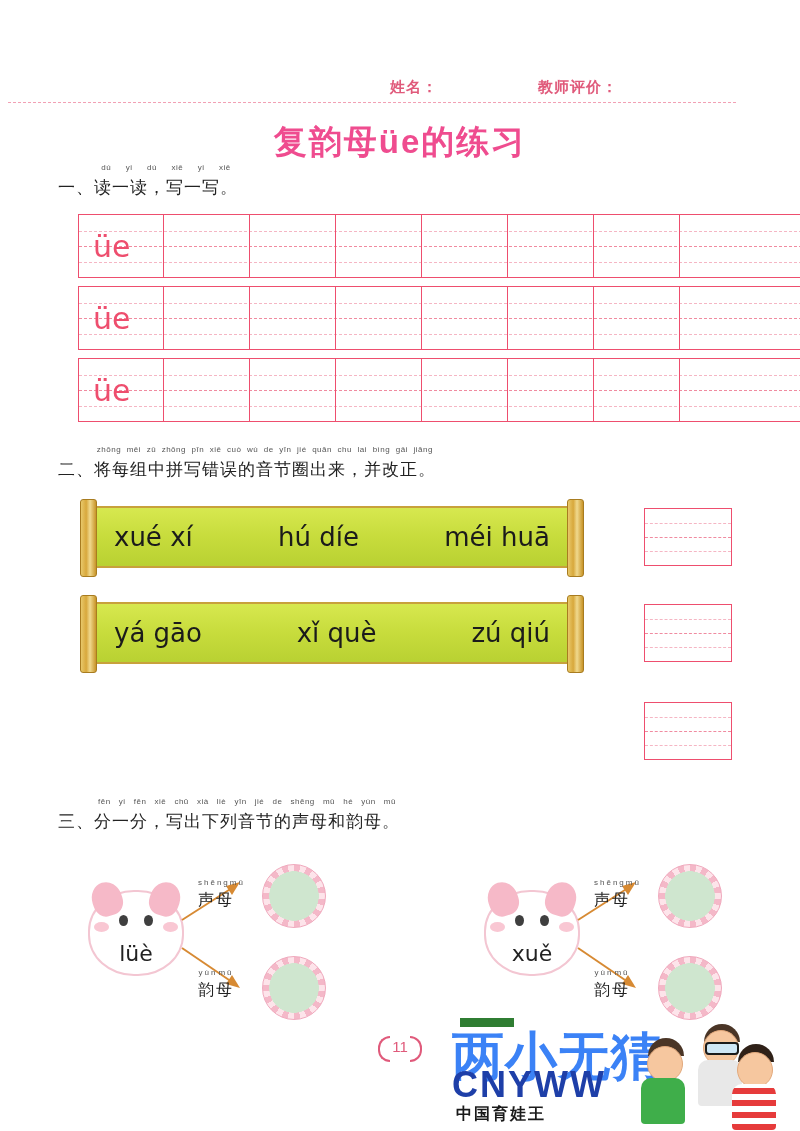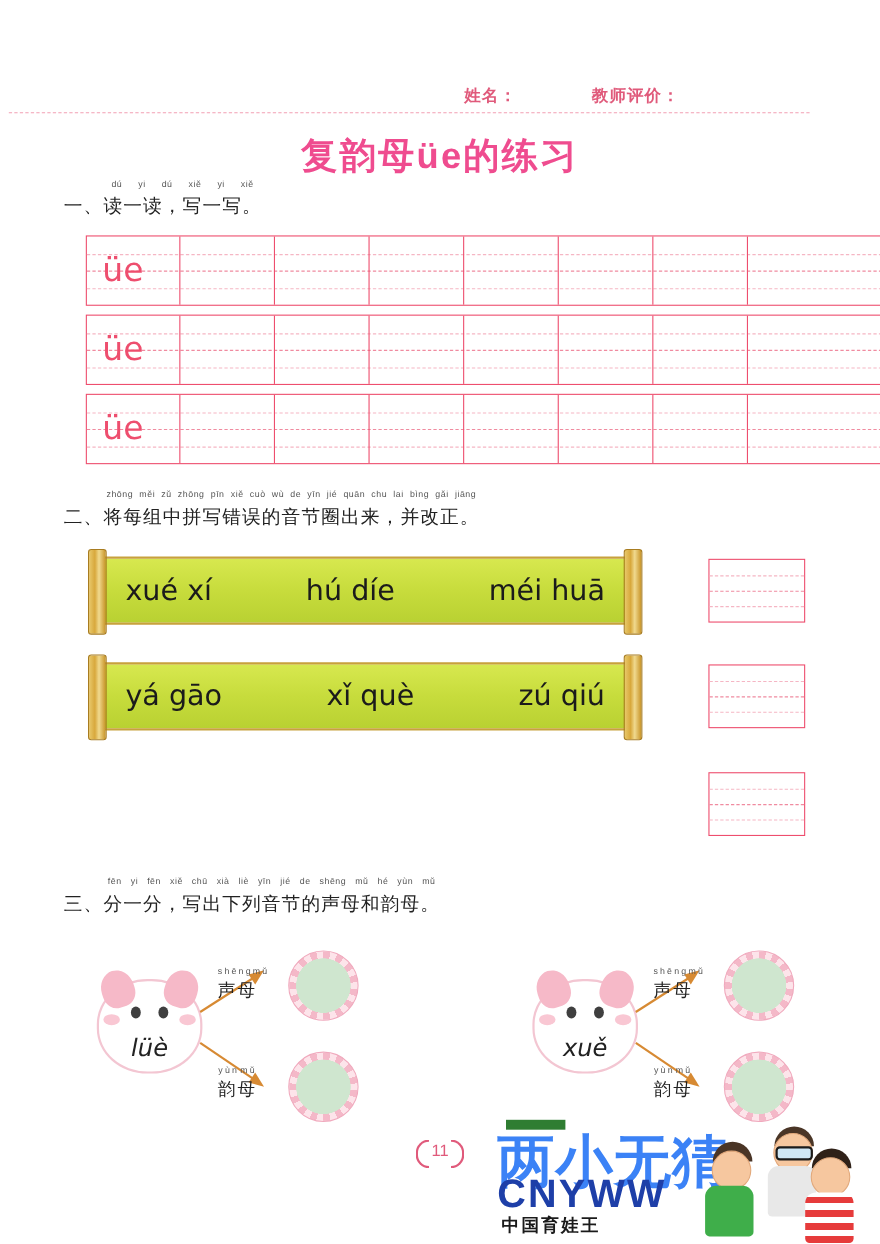--- a/index.html
+++ b/index.html
@@ -12,21 +12,21 @@
 
   
   .header{
     position:absolute;left:0;top:70px;width:800px;height:34px;
   }
   .header-line{
     position:absolute;left:8px;top:32px;width:728px;height:0;
     border-top:1px dashed #f2a0b4;
   }
   .hdr-item{position:absolute;font-size:15px;font-weight:bold;color:#e05a7b;letter-spacing:1px;}
-  .hdr-name{left:390px;top:78px;margin-left:32px;}
+  .hdr-name{left:390px;top:78px;}
   .hdr-eval{left:538px;top:78px;}
 
   .title{
     position:absolute;left:0;top:120px;width:800px;text-align:center;
     font-size:33px;font-weight:bold;color:#ef4c8f;letter-spacing:2px;
     font-family:"Liberation Sans", sans-serif;
   }
 
   
   .sec{position:absolute;left:58px;}
@@ -79,21 +79,21 @@
     border:1px solid #ee4e6e;box-sizing:border-box;background:#fff;
   }
   .answer-box .hmid{position:absolute;left:0;right:0;top:50%;border-top:1px dashed #f08ba0;}
   .answer-box .hq1{position:absolute;left:0;right:0;top:25%;border-top:1px dashed #f5b6c4;}
   .answer-box .hq3{position:absolute;left:0;right:0;top:75%;border-top:1px dashed #f5b6c4;}
 
   
   .ex-group{position:absolute;width:320px;height:170px;}
   .face{
     position:absolute;left:18px;top:42px;width:92px;height:82px;
-    background:#fff;border:2px solid #f3c6d2;border-radius:46px/41px;font-style:italic;
+    background:#fff;border:2px solid #f3c6d2;border-radius:46px/41px;
   }
   .face .ear{
     position:absolute;top:-10px;width:30px;height:34px;background:#f6b9c8;
     border-radius:50% 50% 40% 40%;
   }
   .face .ear.l{left:2px;transform:rotate(-18deg);}
   .face .ear.r{right:2px;transform:rotate(18deg);}
   .face .cheek{position:absolute;top:30px;width:15px;height:10px;background:#f9c7d3;border-radius:50%;}
   .face .cheek.l{left:4px;}
   .face .cheek.r{right:4px;}

